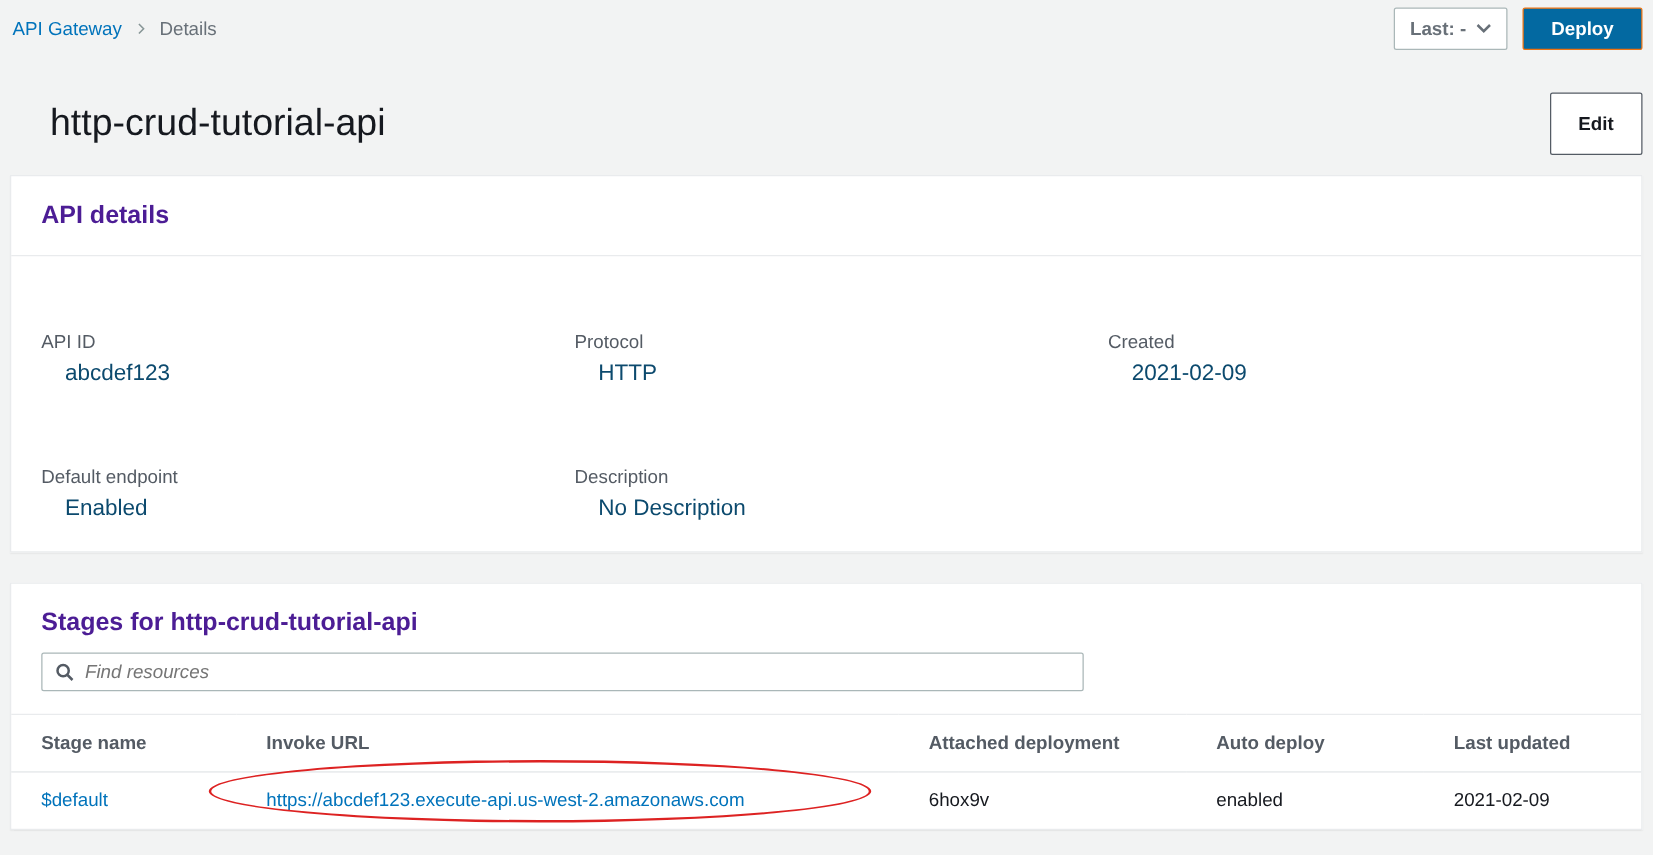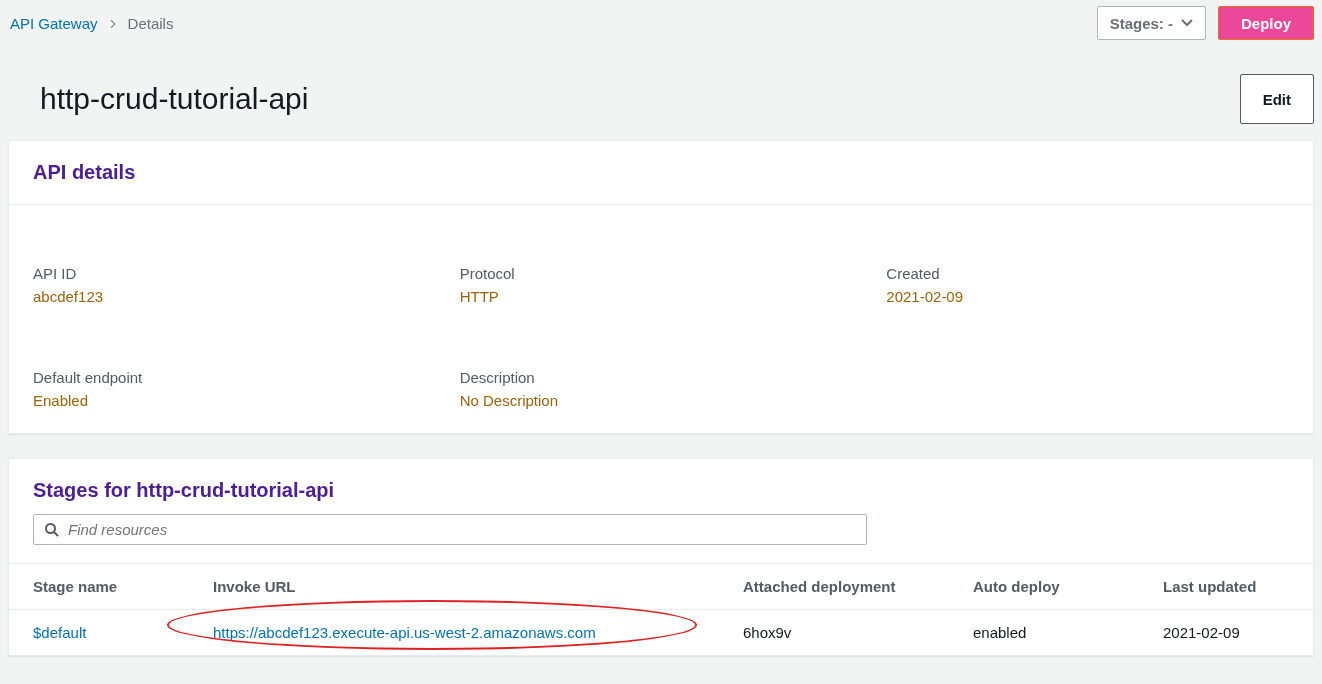--- a/index.html
+++ b/index.html
@@ -54,21 +54,21 @@
       border-radius: 2px;
       padding: 6px 12px;
       font-size: 15px;
       color: #687078;
       font-weight: 600;
       cursor: pointer;
       height: 34px;
     }
     .stage-select svg { fill: #687078; }
     .deploy-btn {
-      background: #ec4899;
+      background: #0369a1;
       color: #fff;
       border: 1px solid #ec7211;
       border-radius: 2px;
       font-weight: 700;
       font-size: 15px;
       padding: 6px 22px;
       cursor: pointer;
       height: 34px;
     }
     .title-row {
@@ -115,22 +115,23 @@
       gap: 28px 24px;
       padding: 24px 24px 24px 24px;
     }
     .detail-cell .label {
       color: #545b64;
       font-size: 15px;
       margin-bottom: 6px;
       margin-top: 36px;
     }
     .detail-cell .value {
-      color: #a16207;
-      font-size: 15px;
+      color: #0c4a6e;
+      font-size: 18px;
+      margin-left: 19px;
     }
     .panel.stages .panel-header {
       border-bottom: none;
       padding-bottom: 12px;
     }
     .search-wrap {
       padding: 0 24px 18px;
     }
     .search-box {
       display: flex;
@@ -200,21 +201,21 @@
     <a>API Gateway</a>
     <span class="chevron">
       <svg width="10" height="10" viewBox="0 0 16 16">
           <path d="M5 2l6 6-6 6" stroke="#879596" stroke-width="2" fill="none"></path>
         </svg>
     </span>
     <span class="current">Details</span>
   </div>
   <div class="top-actions">
     <div class="stage-select">
-      <span>Stages: -</span>
+      <span>Last: -</span>
       <svg width="12" height="10" viewBox="0 0 12 8">
           <path d="M1 1l5 5 5-5" stroke="#687078" stroke-width="2" fill="none"></path>
         </svg>
     </div>
     <button class="deploy-btn">Deploy</button>
   </div>
 </div>
 
 <div class="title-row">
   <h1 class="page-title">http-crud-tutorial-api</h1>

